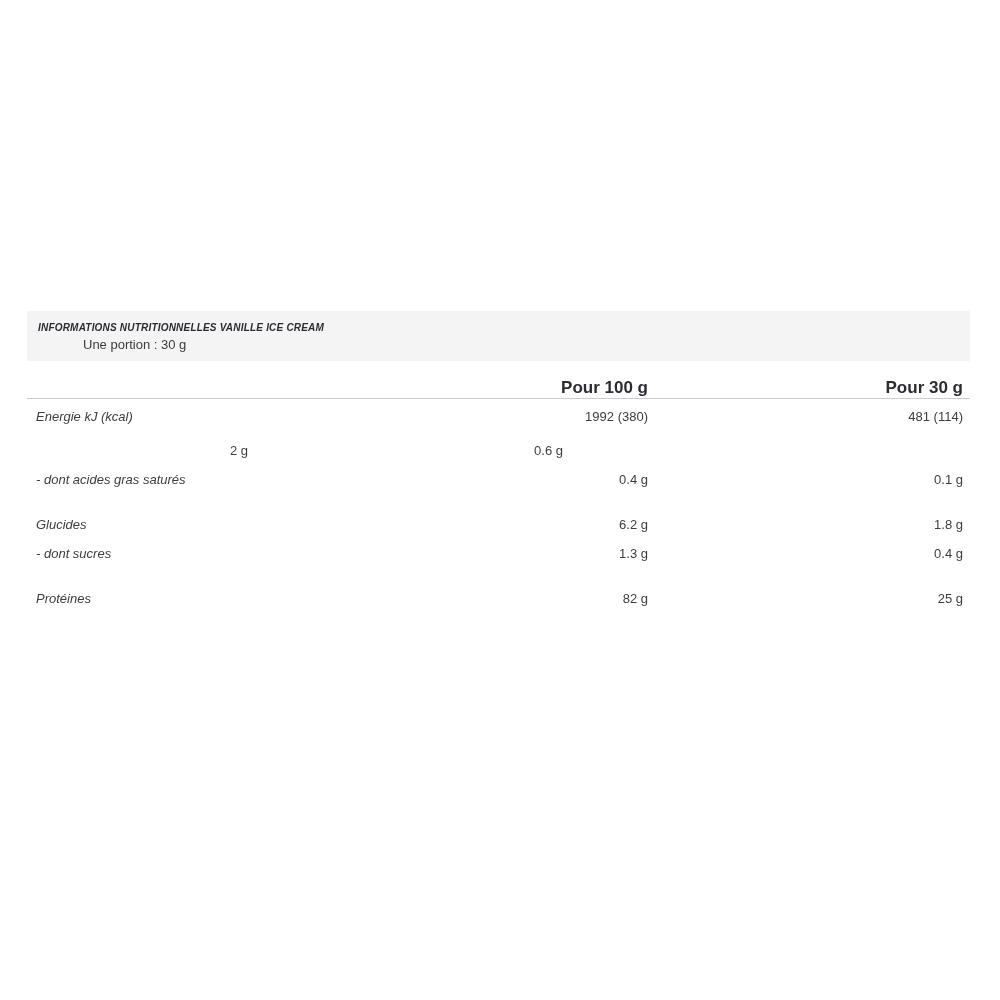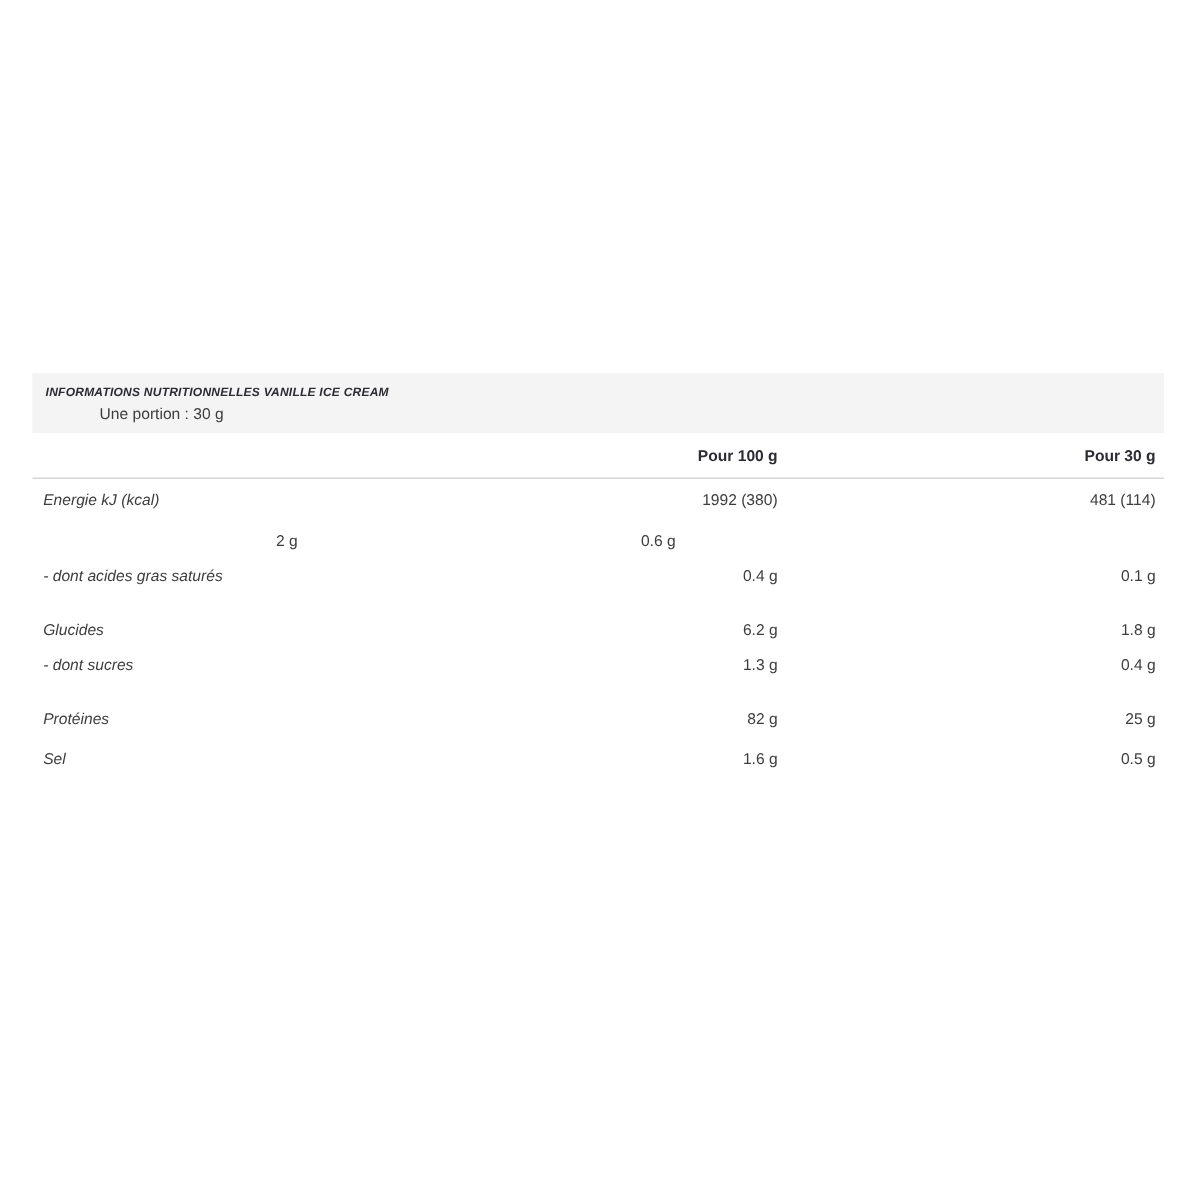--- a/index.html
+++ b/index.html
@@ -35,24 +35,24 @@
     letter-spacing: 0.2px;
   }
   .panel-subtitle {
     font-size: 13px;
     color: var(--body);
     line-height: 17px;
     margin-left: 45px;
   }
   .thead {
     display: flex;
-    align-items: center;
+    align-items: flex-end;
     height: 38px;
     border-bottom: 1px solid var(--divider);
-    font-size: 13px;
+    font-size: 17px;
     font-weight: bold;
     color: var(--heading);
   }
   .row {
     display: flex;
     align-items: center;
     height: 29px;
     font-size: 13px;
     color: var(--body);
   }
@@ -101,19 +101,14 @@
       <div class="row gap-none">
     <div class="c1">- dont sucres</div>
     <div class="c2">1.3 g</div>
     <div class="c3">0.4 g</div>
   </div>
       <div class="row gap-large">
     <div class="c1">Protéines</div>
     <div class="c2">82 g</div>
     <div class="c3">25 g</div>
   </div>
-      <div class="row gap-small">
-    <div class="c1">Sel</div>
-    <div class="c2">1.6 g</div>
-    <div class="c3">0.5 g</div>
-  </div>
     </div>
 </section>
 
 </body></html>

